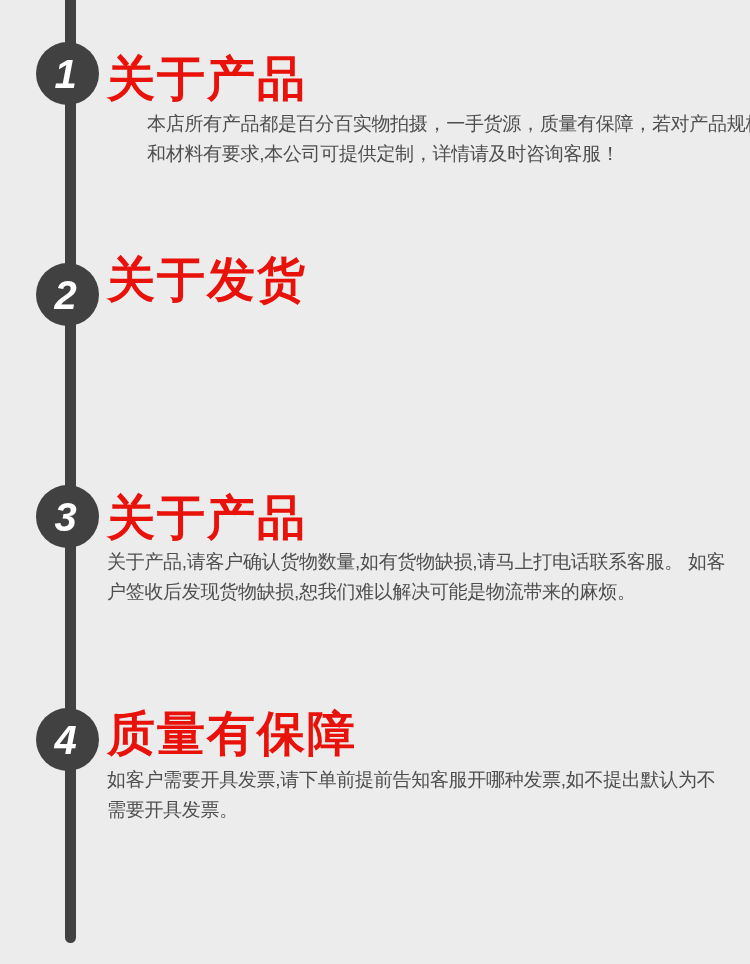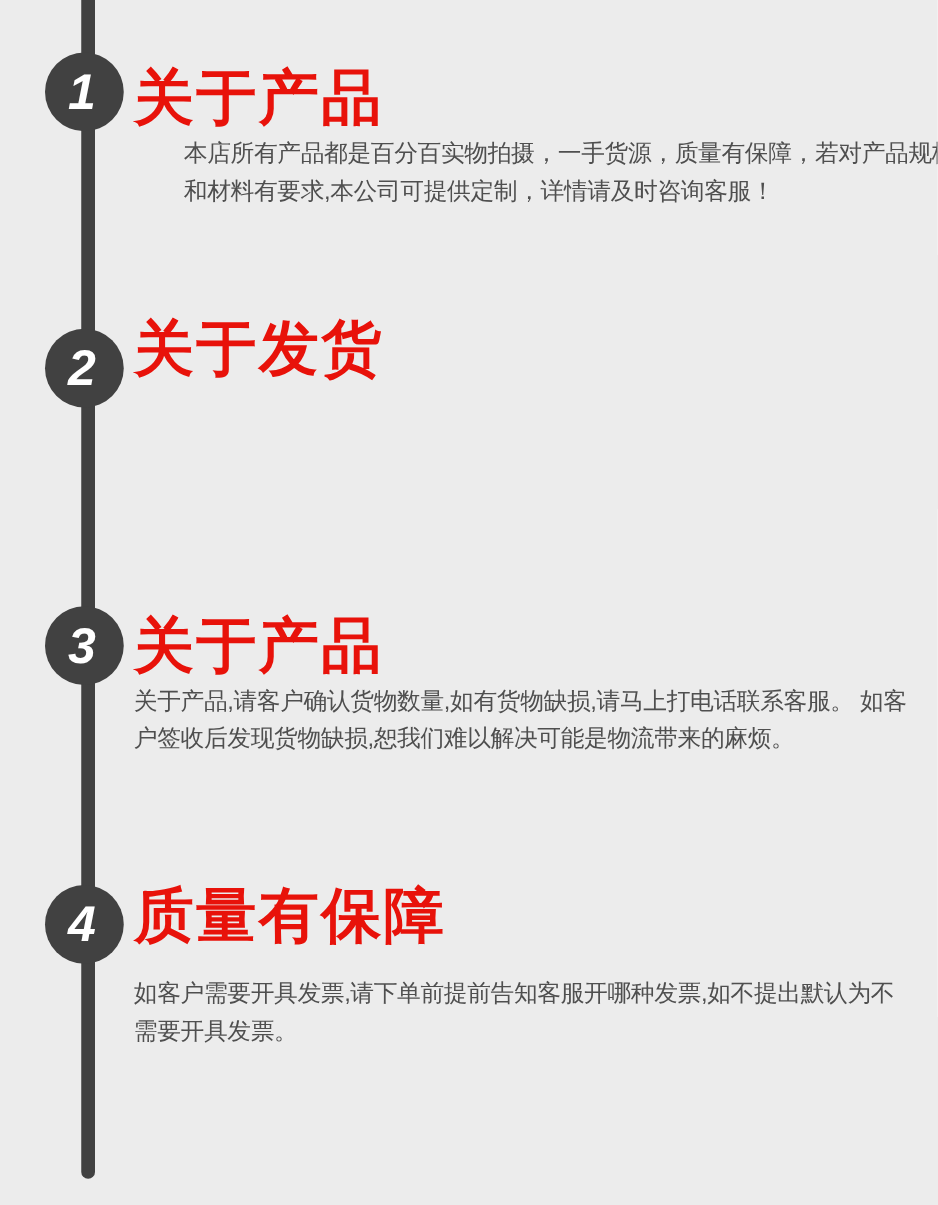--- a/index.html
+++ b/index.html
@@ -69,21 +69,21 @@
     margin: 0;
     font-size: 19px;
     line-height: 30px;
     letter-spacing: -0.3px;
     color: #4f4f4f;
     white-space: pre;
   }
   .section-1 .section-body { margin-top: 7px; margin-left: 40px; }
   .section-2 .section-body { margin-top: 17px; }
   .section-3 .section-body { margin-top: 6px; }
-  .section-4 .section-body { margin-top: 24px; }
+  .section-4 .section-body { margin-top: 8px; }
 </style>
 </head>
 <body>
 
 <div class="page">
 
   <div class="timeline-line"></div>
 
   <div class="step-badge badge-1">
     <span class="step-number">1</span>

